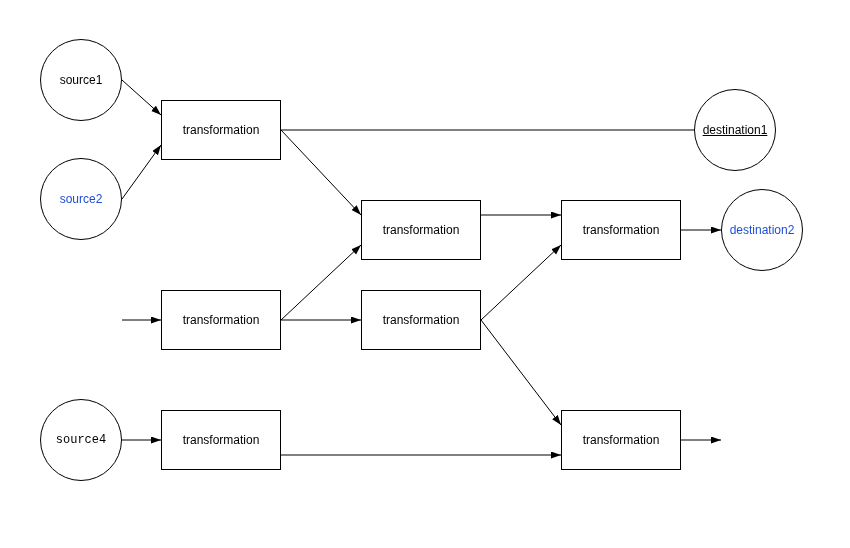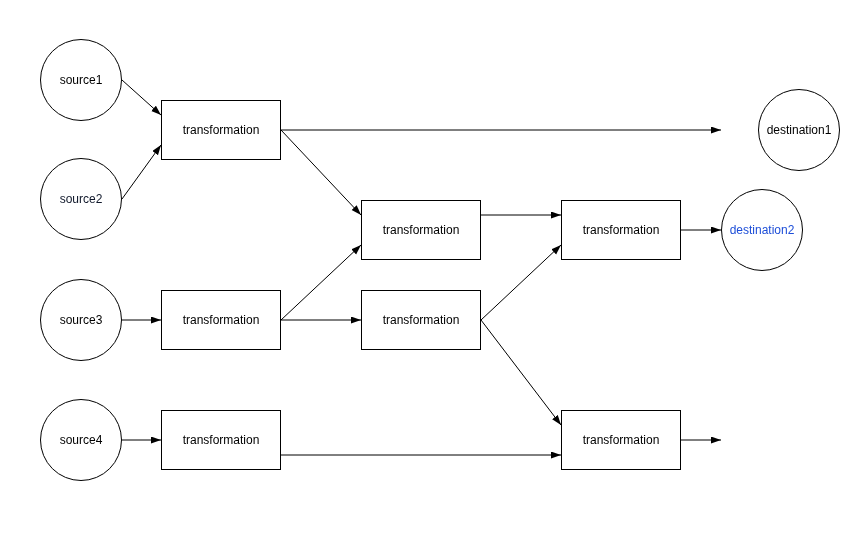--- a/index.html
+++ b/index.html
@@ -73,26 +73,23 @@
         <line x1="122" y1="440" x2="161" y2="440" stroke="#000000" stroke-width="1" marker-end="url(#arrowhead)"></line>
         <line x1="281" y1="455" x2="561" y2="455" stroke="#000000" stroke-width="1" marker-end="url(#arrowhead)"></line>
         <line x1="681" y1="440" x2="721" y2="440" stroke="#000000" stroke-width="1" marker-end="url(#arrowhead)"></line>
       </g>
   </svg>
   <div id="node-layer">
       <div class="node circle" style="left: 40px; top: 39px; width: 82px; height: 82px; background: rgb(255, 255, 255); border-color: rgb(0, 0, 0);">
         <span class="label" style="color: rgb(0, 0, 0);">source1</span>
       </div>
       <div class="node circle" style="left: 40px; top: 158px; width: 82px; height: 82px; background: rgb(255, 255, 255); border-color: rgb(0, 0, 0);">
-        <span class="label" style="color: #0f172a;">source2</span>
+        <span class="label" style="color: #1d4ed8;">source2</span>
       </div>
-      <div class="node circle" style="left: 40px; top: 279px; width: 82px; height: 82px; background: rgb(255, 255, 255); border-color: rgb(0, 0, 0);">
-        <span class="label" style="color: rgb(0, 0, 0);">source3</span>
-      </div>
-      <div class="node circle" style="left: 40px; top: 399px; width: 82px; height: 82px; background: rgb(255, 255, 255); border-color: rgb(0, 0, 0);">
+      <div class="node circle" style="left: 40px; top: 399px; width: 82px; height: 82px; background: rgb(255, 255, 255); border-color: rgb(0, 0, 0); font-family: Liberation Mono, monospace;">
         <span class="label" style="color: rgb(0, 0, 0);">source4</span>
       </div>
       <div class="node rect" style="left: 161px; top: 100px; width: 120px; height: 60px; background: rgb(255, 255, 255); border-color: rgb(0, 0, 0);">
         <span class="label" style="color: rgb(0, 0, 0);">transformation</span>
       </div>
       <div class="node rect" style="left: 361px; top: 200px; width: 120px; height: 60px; background: rgb(255, 255, 255); border-color: rgb(0, 0, 0);">
         <span class="label" style="color: rgb(0, 0, 0);">transformation</span>
       </div>
       <div class="node rect" style="left: 161px; top: 290px; width: 120px; height: 60px; background: rgb(255, 255, 255); border-color: rgb(0, 0, 0);">
         <span class="label" style="color: rgb(0, 0, 0);">transformation</span>
@@ -102,20 +99,20 @@
       </div>
       <div class="node rect" style="left: 561px; top: 200px; width: 120px; height: 60px; background: rgb(255, 255, 255); border-color: rgb(0, 0, 0);">
         <span class="label" style="color: rgb(0, 0, 0);">transformation</span>
       </div>
       <div class="node rect" style="left: 161px; top: 410px; width: 120px; height: 60px; background: rgb(255, 255, 255); border-color: rgb(0, 0, 0);">
         <span class="label" style="color: rgb(0, 0, 0);">transformation</span>
       </div>
       <div class="node rect" style="left: 561px; top: 410px; width: 120px; height: 60px; background: rgb(255, 255, 255); border-color: rgb(0, 0, 0);">
         <span class="label" style="color: rgb(0, 0, 0);">transformation</span>
       </div>
-      <div class="node circle" style="left: 758px; top: 89px; width: 82px; height: 82px; background: rgb(255, 255, 255); border-color: rgb(0, 0, 0);">
+      <div class="node circle" style="left: 694px; top: 89px; width: 82px; height: 82px; background: rgb(255, 255, 255); border-color: rgb(0, 0, 0); text-decoration: underline;">
         <span class="label" style="color: rgb(0, 0, 0);">destination1</span>
       </div>
       <div class="node circle" style="left: 721px; top: 189px; width: 82px; height: 82px; background: rgb(255, 255, 255); border-color: rgb(0, 0, 0);">
         <span class="label" style="color: #1d4ed8;">destination2</span>
       </div>
     </div>
 </div>
 
 </body></html>

